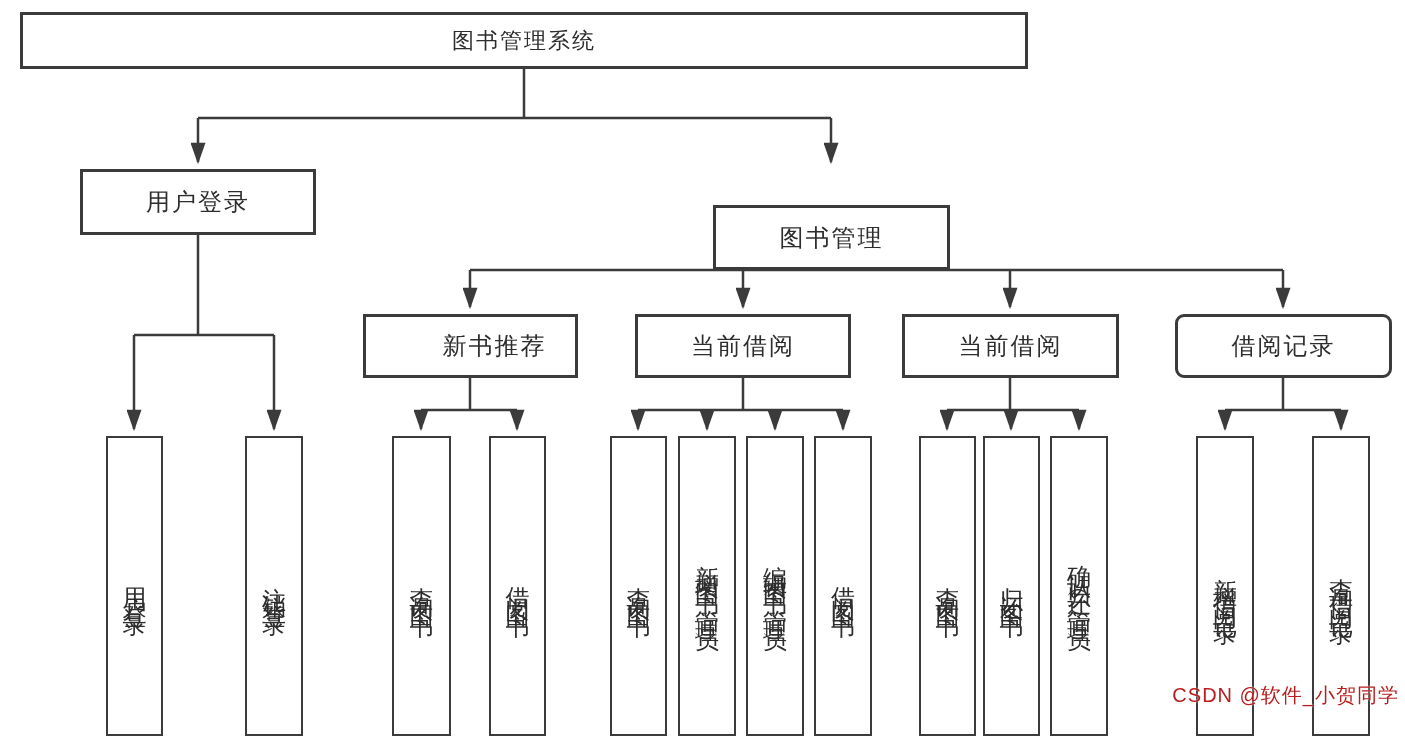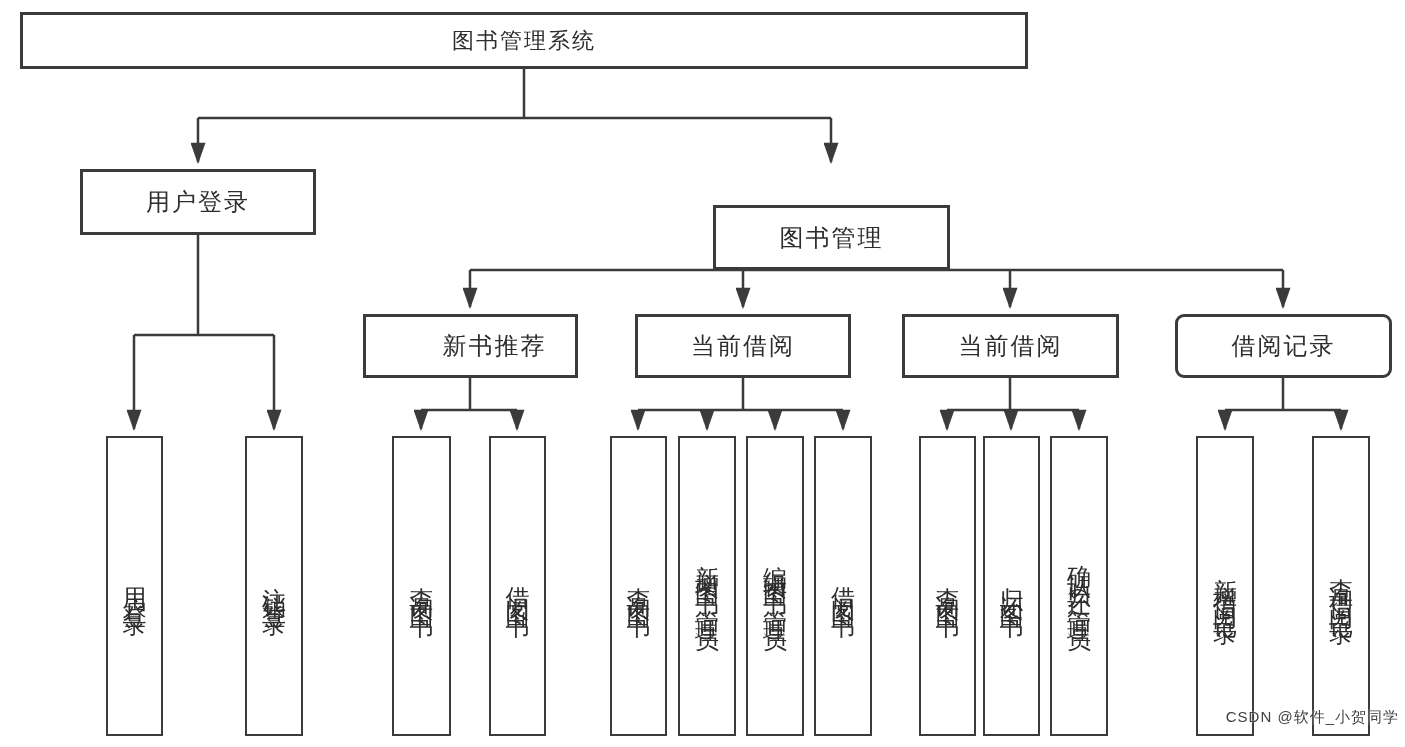--- a/index.html
+++ b/index.html
@@ -32,25 +32,25 @@
   .root .lbl{font-size:22px;}
   .box.v .lbl{
     writing-mode:vertical-rl;
     text-orientation:mixed;
     letter-spacing:9px;
     line-height:1;
     white-space:normal;
   }
   .watermark{
     position:absolute;
-    top:708px;
+    top:682px;
     right:6px;
-    font-size:15px;
+    font-size:20px;
     letter-spacing:1px;
-    color:#404040;
+    color:#b91c1c;
     text-shadow:0 0 2px #ffffff;
     z-index:6;
     white-space:nowrap;
   }
 </style>
 </head>
 <body>
 
 <div class="canvas">
 

